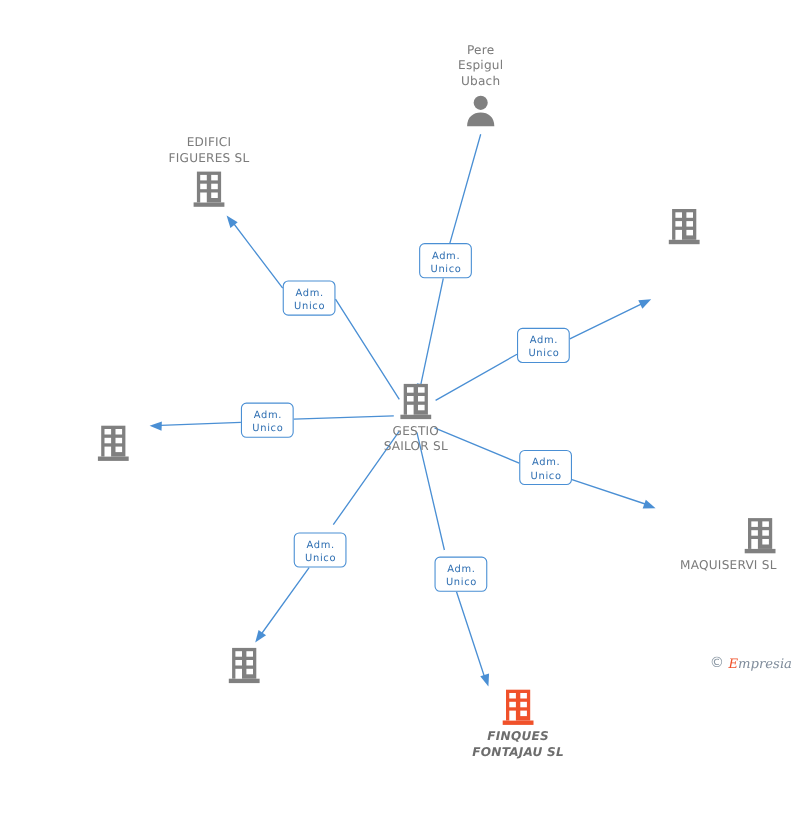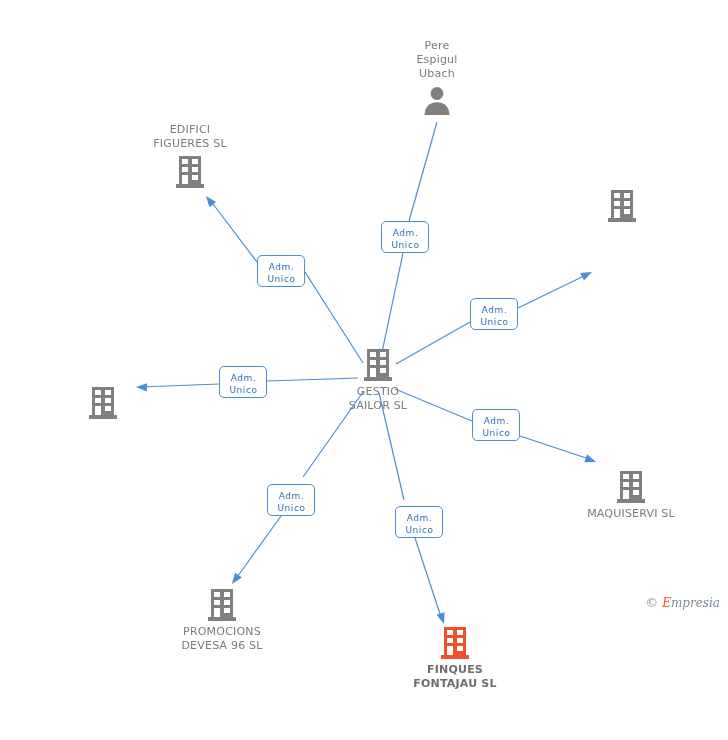--- a/index.html
+++ b/index.html
@@ -176,21 +176,21 @@
       <rect x="4" y="1" width="22" height="28" fill="#808080"></rect>
       <rect x="1" y="29" width="28" height="4" fill="#808080"></rect>
       <rect x="7" y="4" width="6" height="5" fill="#ffffff"></rect>
       <rect x="17" y="4" width="6" height="5" fill="#ffffff"></rect>
       <rect x="7" y="12" width="6" height="5" fill="#ffffff"></rect>
       <rect x="17" y="12" width="6" height="5" fill="#ffffff"></rect>
       <rect x="17" y="20" width="6" height="5" fill="#ffffff"></rect>
       <rect x="7" y="20" width="6" height="9" fill="#ffffff"></rect>
     </svg></span>
       </div>
-      <div class="node label-below" style="left: 631px; top: 470px;">
+      <div class="node label-below" style="left: 631px; top: 470px; text-align: right;">
         <span class="icon-wrap"><svg width="30" height="34" viewBox="0 0 30 34" xmlns="http://www.w3.org/2000/svg">
       <rect x="4" y="1" width="22" height="28" fill="#808080"></rect>
       <rect x="1" y="29" width="28" height="4" fill="#808080"></rect>
       <rect x="7" y="4" width="6" height="5" fill="#ffffff"></rect>
       <rect x="17" y="4" width="6" height="5" fill="#ffffff"></rect>
       <rect x="7" y="12" width="6" height="5" fill="#ffffff"></rect>
       <rect x="17" y="12" width="6" height="5" fill="#ffffff"></rect>
       <rect x="17" y="20" width="6" height="5" fill="#ffffff"></rect>
       <rect x="7" y="20" width="6" height="9" fill="#ffffff"></rect>
     </svg></span>
@@ -200,24 +200,22 @@
         <span class="icon-wrap"><svg width="30" height="34" viewBox="0 0 30 34" xmlns="http://www.w3.org/2000/svg">
       <rect x="4" y="1" width="22" height="28" fill="#808080"></rect>
       <rect x="1" y="29" width="28" height="4" fill="#808080"></rect>
       <rect x="7" y="4" width="6" height="5" fill="#ffffff"></rect>
       <rect x="17" y="4" width="6" height="5" fill="#ffffff"></rect>
       <rect x="7" y="12" width="6" height="5" fill="#ffffff"></rect>
       <rect x="17" y="12" width="6" height="5" fill="#ffffff"></rect>
       <rect x="17" y="20" width="6" height="5" fill="#ffffff"></rect>
       <rect x="7" y="20" width="6" height="9" fill="#ffffff"></rect>
     </svg></span>
-        <span class="node-label">PROMOCIONS
-DEVESA 96 SL</span>
-      </div>
-      <div class="node label-below highlight" style="left: 455px; top: 626px;">
+      </div>
+      <div class="node label-below highlight" style="left: 471px; top: 626px; font-style: italic;">
         <span class="icon-wrap"><svg width="30" height="34" viewBox="0 0 30 34" xmlns="http://www.w3.org/2000/svg">
       <rect x="4" y="1" width="22" height="28" fill="#f0512a"></rect>
       <rect x="1" y="29" width="28" height="4" fill="#f0512a"></rect>
       <rect x="7" y="4" width="6" height="5" fill="#ffffff"></rect>
       <rect x="17" y="4" width="6" height="5" fill="#ffffff"></rect>
       <rect x="7" y="12" width="6" height="5" fill="#ffffff"></rect>
       <rect x="17" y="12" width="6" height="5" fill="#ffffff"></rect>
       <rect x="17" y="20" width="6" height="5" fill="#ffffff"></rect>
       <rect x="7" y="20" width="6" height="9" fill="#ffffff"></rect>
     </svg></span>

